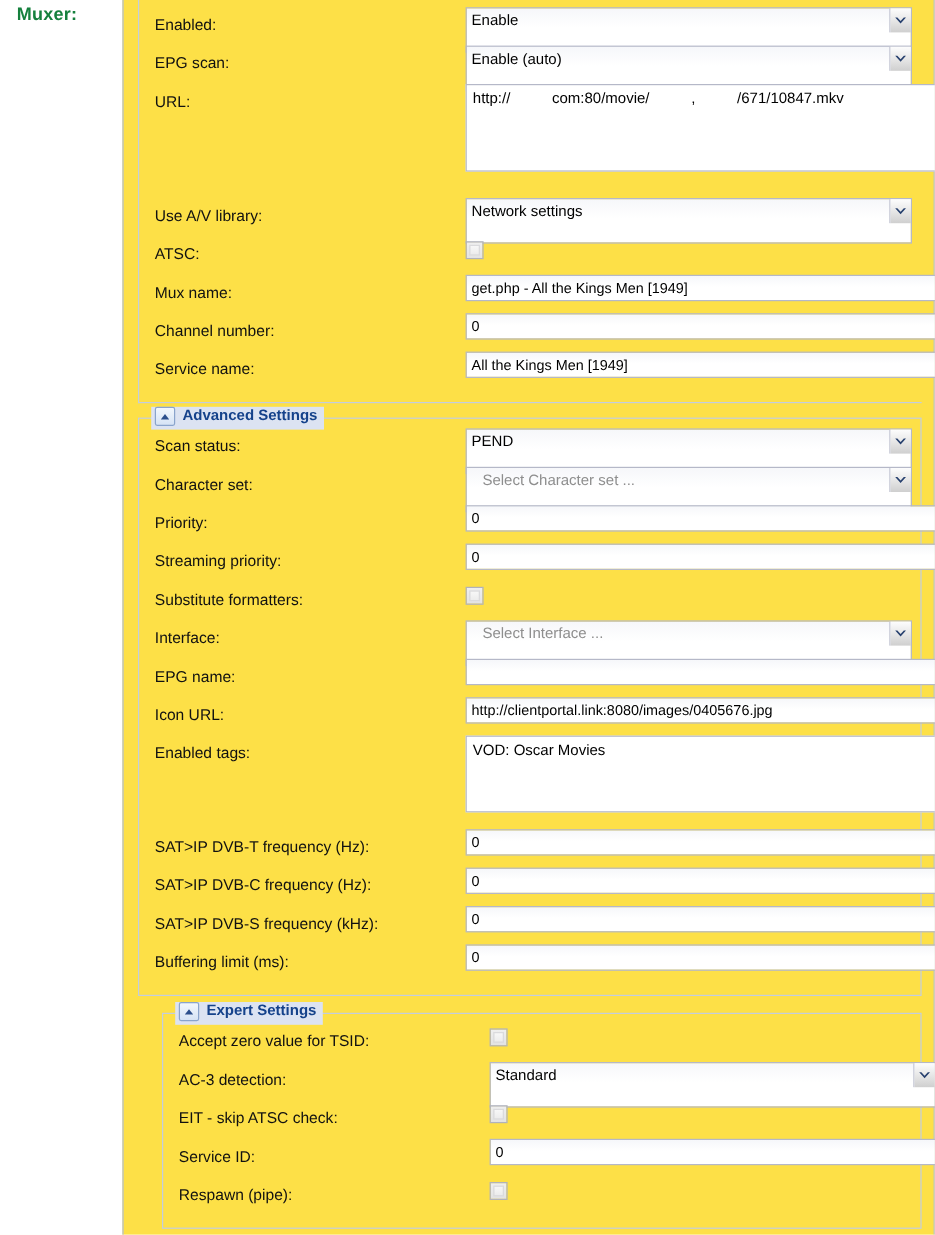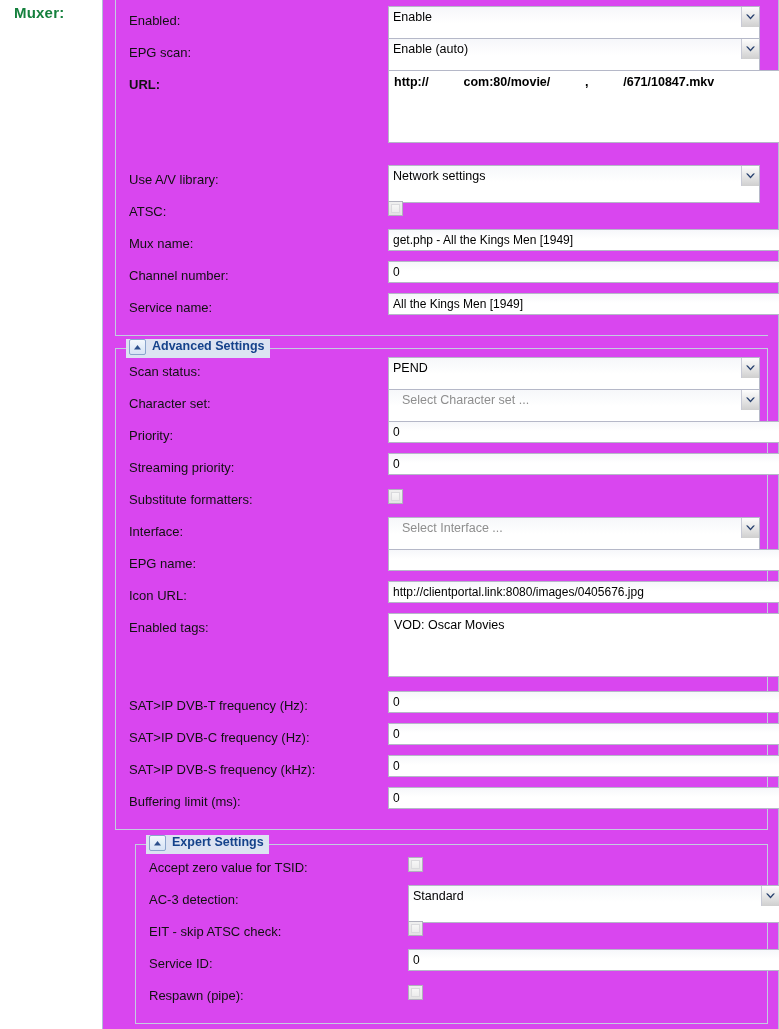--- a/index.html
+++ b/index.html
@@ -29,21 +29,21 @@
     letter-spacing: 0.2px;
   }
 
   
   .form-panel {
     position: absolute;
     left: 102px;
     top: 0;
     width: 677px;
     height: 1029px;
-    background: #d946ef;
+    background: #fde047;
     border-left: 1px solid #b2bfd7;
     border-right: 1px solid #b2bfd7;
     padding-top: 0;
   }
 
   
   .fieldset {
     position: relative;
     margin: 0 10px 0 12px;
     border: 1px solid #c3cddf;
@@ -89,21 +89,21 @@
     white-space: nowrap;
   }
 
   
   .row {
     display: flex;
     align-items: flex-start;
     height: 32px;
     padding-left: 13px;
   }
-  .row.tall-url { height: 95px; font-weight: bold; }
+  .row.tall-url { height: 95px; }
   .row.tall-tags { height: 78px; }
 
   .row-label {
     width: 259px;
     flex: none;
     font-size: 13px;
     color: #111111;
     line-height: 26px;
     padding-top: 2px;
     white-space: nowrap;

